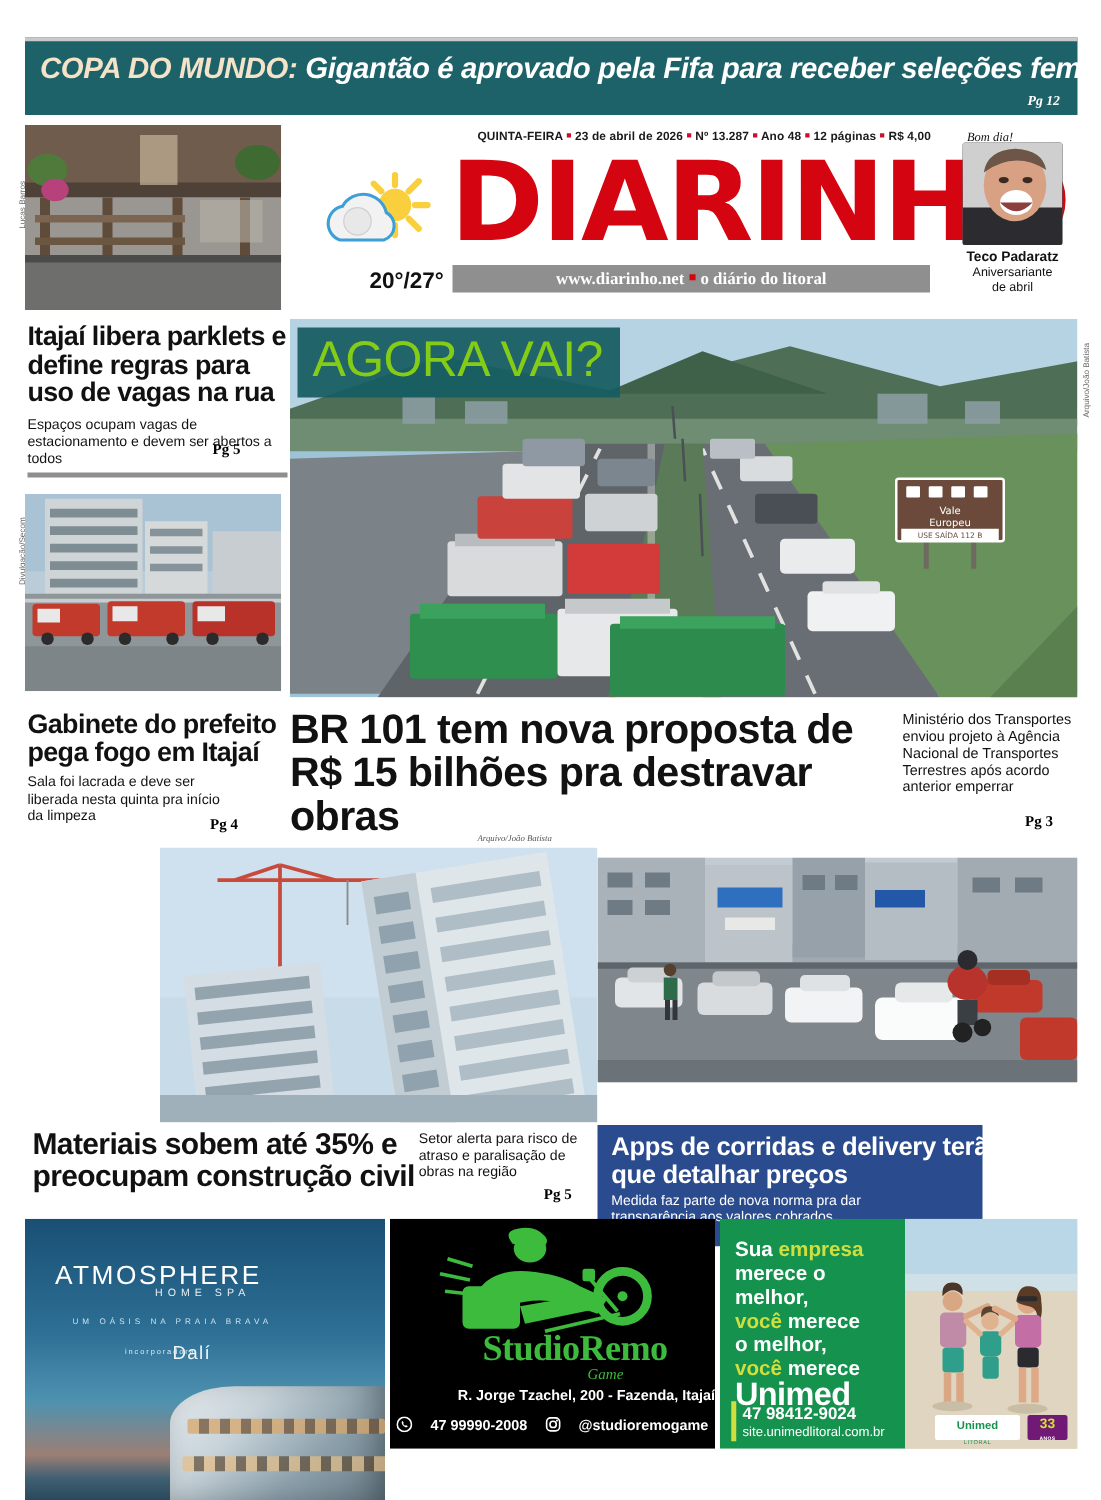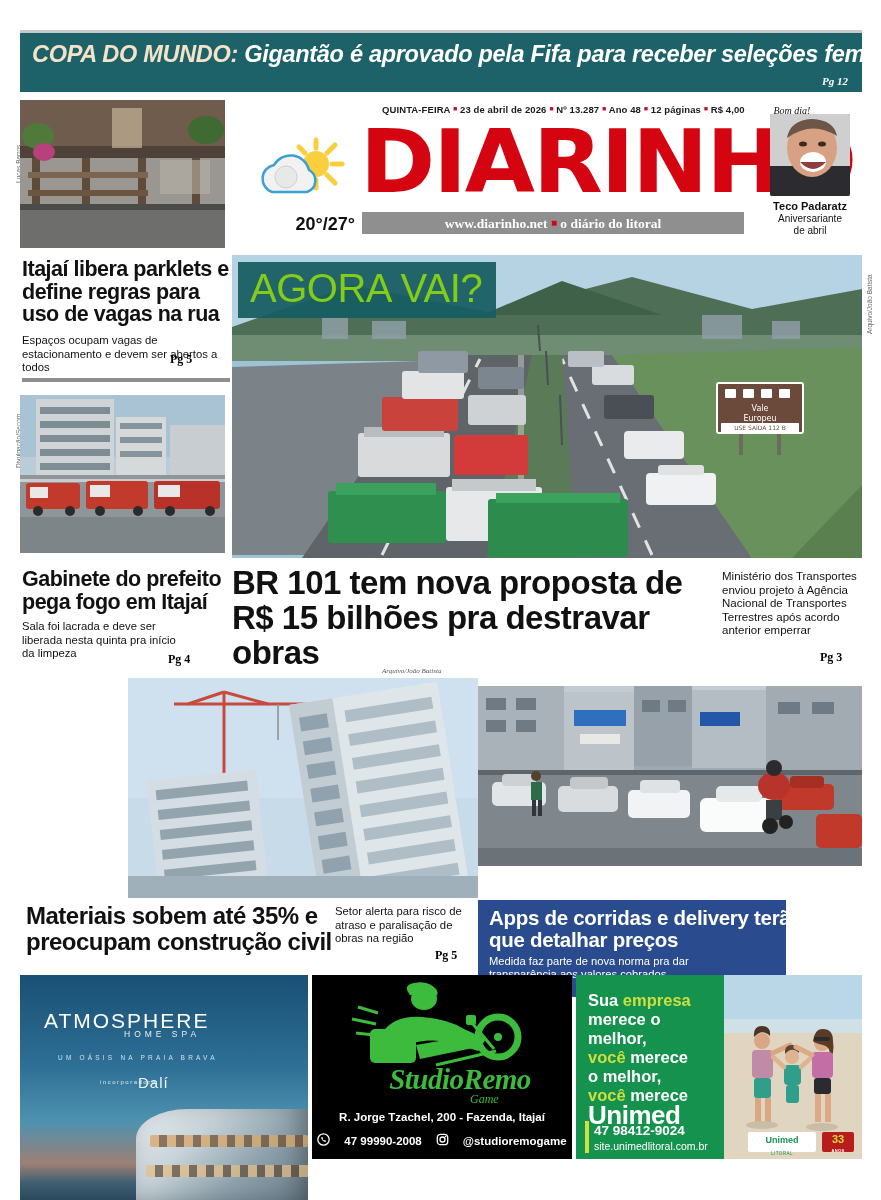--- a/index.html
+++ b/index.html
@@ -201,25 +201,25 @@
   .ad1-bldg::after {
     content:""; position:absolute; left:10px; top:56px; right:4px; height:12px;
     background:repeating-linear-gradient(90deg,#e6bd85 0 9px,#5d4a33 9px 17px);
     opacity:.7; border-radius:2px;
   }
 
   
   .ad2-bg { position:absolute; inset:0; background:#000; }
   .ad2-logo-wrap { position:absolute; left:0; top:6px; width:260px; height:96px; }
   .ad2-name { position:absolute; left:0; top:88px; width:296px; text-align:center;
-    color:#3cbb3c; font-size:29px; font-style:italic; font-weight:bold;
+    color:#3cbb3c; font-size:29px; font-weight:bold;
     font-family:"Liberation Serif", serif; letter-spacing:-0.5px; }
   .ad2-game { position:absolute; left:158px; top:117px; color:#3cbb3c;
     font-size:12px; font-style:italic; font-family:"Liberation Serif", serif; }
-  .ad2-addr { position:absolute; left:0; top:136px; width:260px; text-align:center;
+  .ad2-addr { position:absolute; left:0; top:136px; width:260px; text-align:right;
     color:#fff; font-size:11.5px; font-weight:bold; }
   .ad2-contact { position:absolute; left:0; top:158px; width:260px;
     display:flex; justify-content:center; gap:14px; align-items:center;
     color:#fff; font-size:11.5px; font-weight:bold; }
 
   
   .ad3-left { position:absolute; left:0; top:0; width:148px; height:184px;
     background:#16924f; }
   .ad3-text { position:absolute; left:12px; top:16px; width:134px;
     color:#fff; font-size:16.5px; font-weight:bold; line-height:19px; }
@@ -230,21 +230,21 @@
   .ad3-site { position:absolute; left:18px; top:165px; color:#fff; font-size:10.5px; }
   .ad3-bar { position:absolute; left:9px; top:146px; width:4px; height:32px;
     background:#cfdf3e; }
   .ad3-photo { position:absolute; left:148px; top:0; width:138px; height:184px;
     background:linear-gradient(to bottom,#cfe3ef 0%,#b9d6e6 26%,#ded3c0 34%,#e6dcc9 62%,#d9cdb6 100%); }
   .ad3-logo { position:absolute; right:46px; bottom:7px; width:68px; height:20px;
     background:#fff; border-radius:2px; color:#16924f; font-size:9px;
     font-weight:bold; text-align:center; line-height:13px; padding-top:2px; }
   .ad3-logo small { display:block; font-size:4.5px; font-weight:normal; letter-spacing:.5px; }
   .ad3-33 { position:absolute; right:8px; bottom:7px; width:32px; height:20px;
-    background:#b91c1c; border-radius:2px; color:#cfdf3e; font-size:11px;
+    background:#701a75; border-radius:2px; color:#cfdf3e; font-size:11px;
     font-weight:bold; text-align:center; line-height:12px; padding-top:1px; }
   .ad3-33 small { display:block; font-size:4px; color:#fff; letter-spacing:.3px; }
 </style>
 </head>
 <body>
 
 <div class="page">
 
   <div class="topbar">
     <div class="topbar-line">

